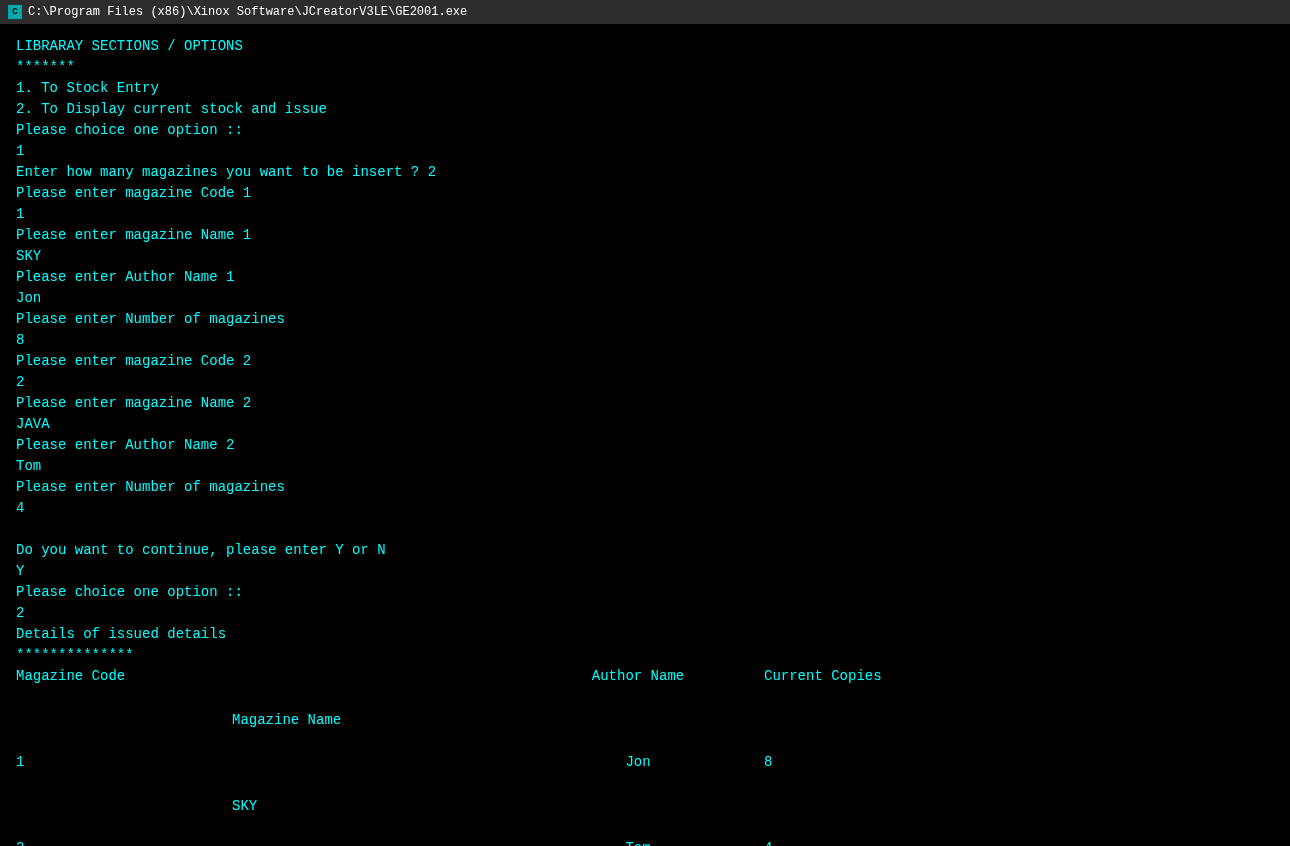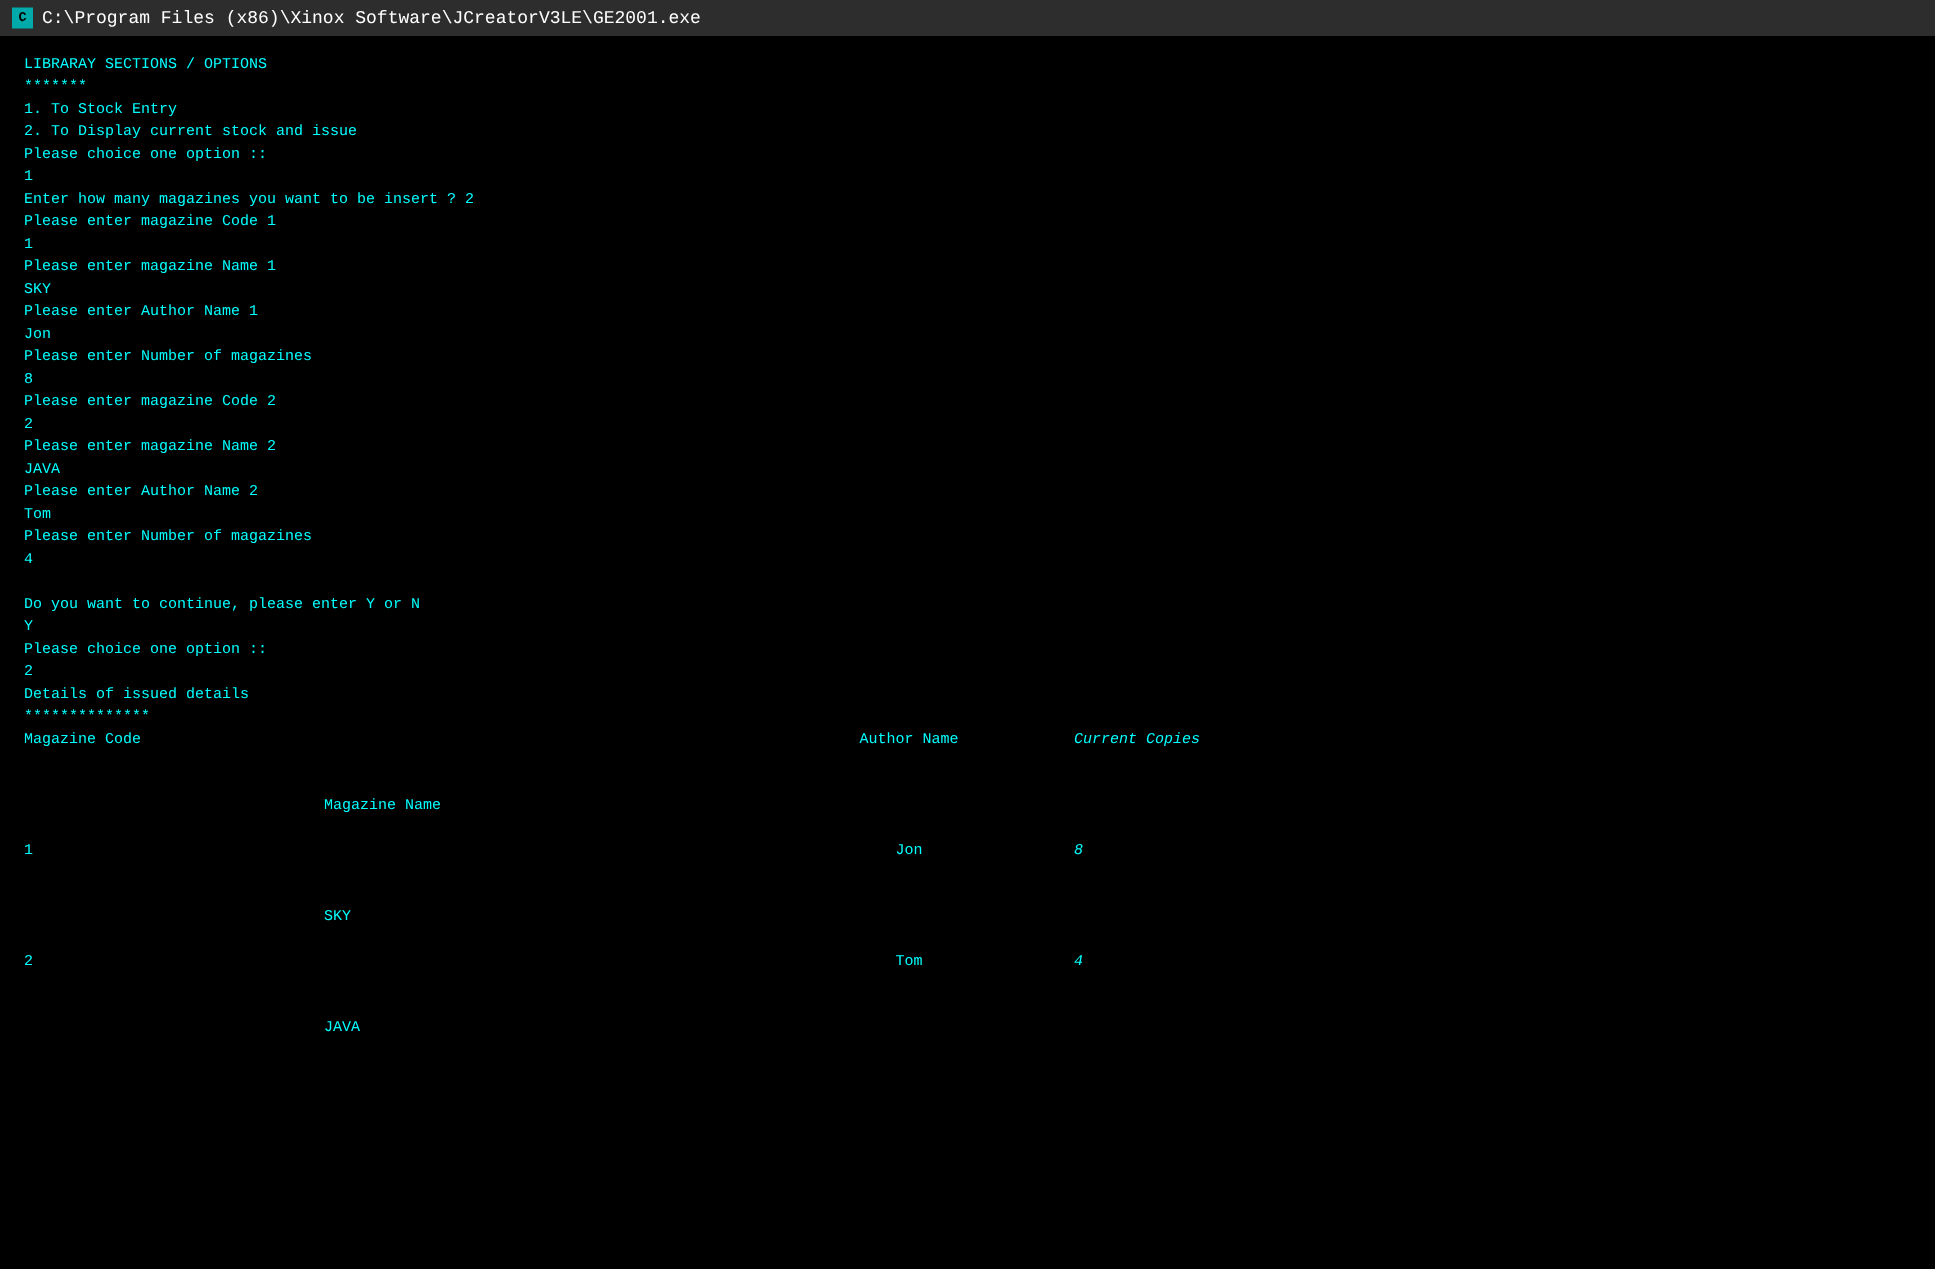--- a/index.html
+++ b/index.html
@@ -38,47 +38,47 @@
       font-size: 9px;
       color: #000;
       font-weight: bold;
       flex-shrink: 0;
     }
 
     .terminal {
       background: #000000;
       color: #00ffff;
       font-family: 'Courier New', Courier, monospace;
-      font-size: 10px;
+      font-size: 14px;
       padding: 12px 16px;
       height: calc(846px - 24px);
       overflow-y: auto;
       line-height: 1.5;
     }
 
     .terminal .line {
       white-space: pre;
       display: block;
     }
 
     .terminal .empty-line {
       display: block;
       height: 1.5em;
     }
 
     .table-row {
       display: flex;
-      gap: 0;
+      gap: 16px;
       white-space: pre;
     }
 
     .col-code { min-width: 200px; display: inline-block; }
     .col-name { min-width: 280px; display: inline-block; margin-top: 44px; }
     .col-author { min-width: 220px; display: inline-block; text-align: center; }
-    .col-copies { min-width: 120px; display: inline-block; font-style: italic; }
+    .col-copies { min-width: 120px; display: inline-block; }
   </style>
 </head>
 <body>
 
 <div class="title-bar">
   <span class="title-bar-icon">C</span>
   <span>C:\Program Files (x86)\Xinox Software\JCreatorV3LE\GE2001.exe</span>
 </div>
 
 <div class="terminal">

